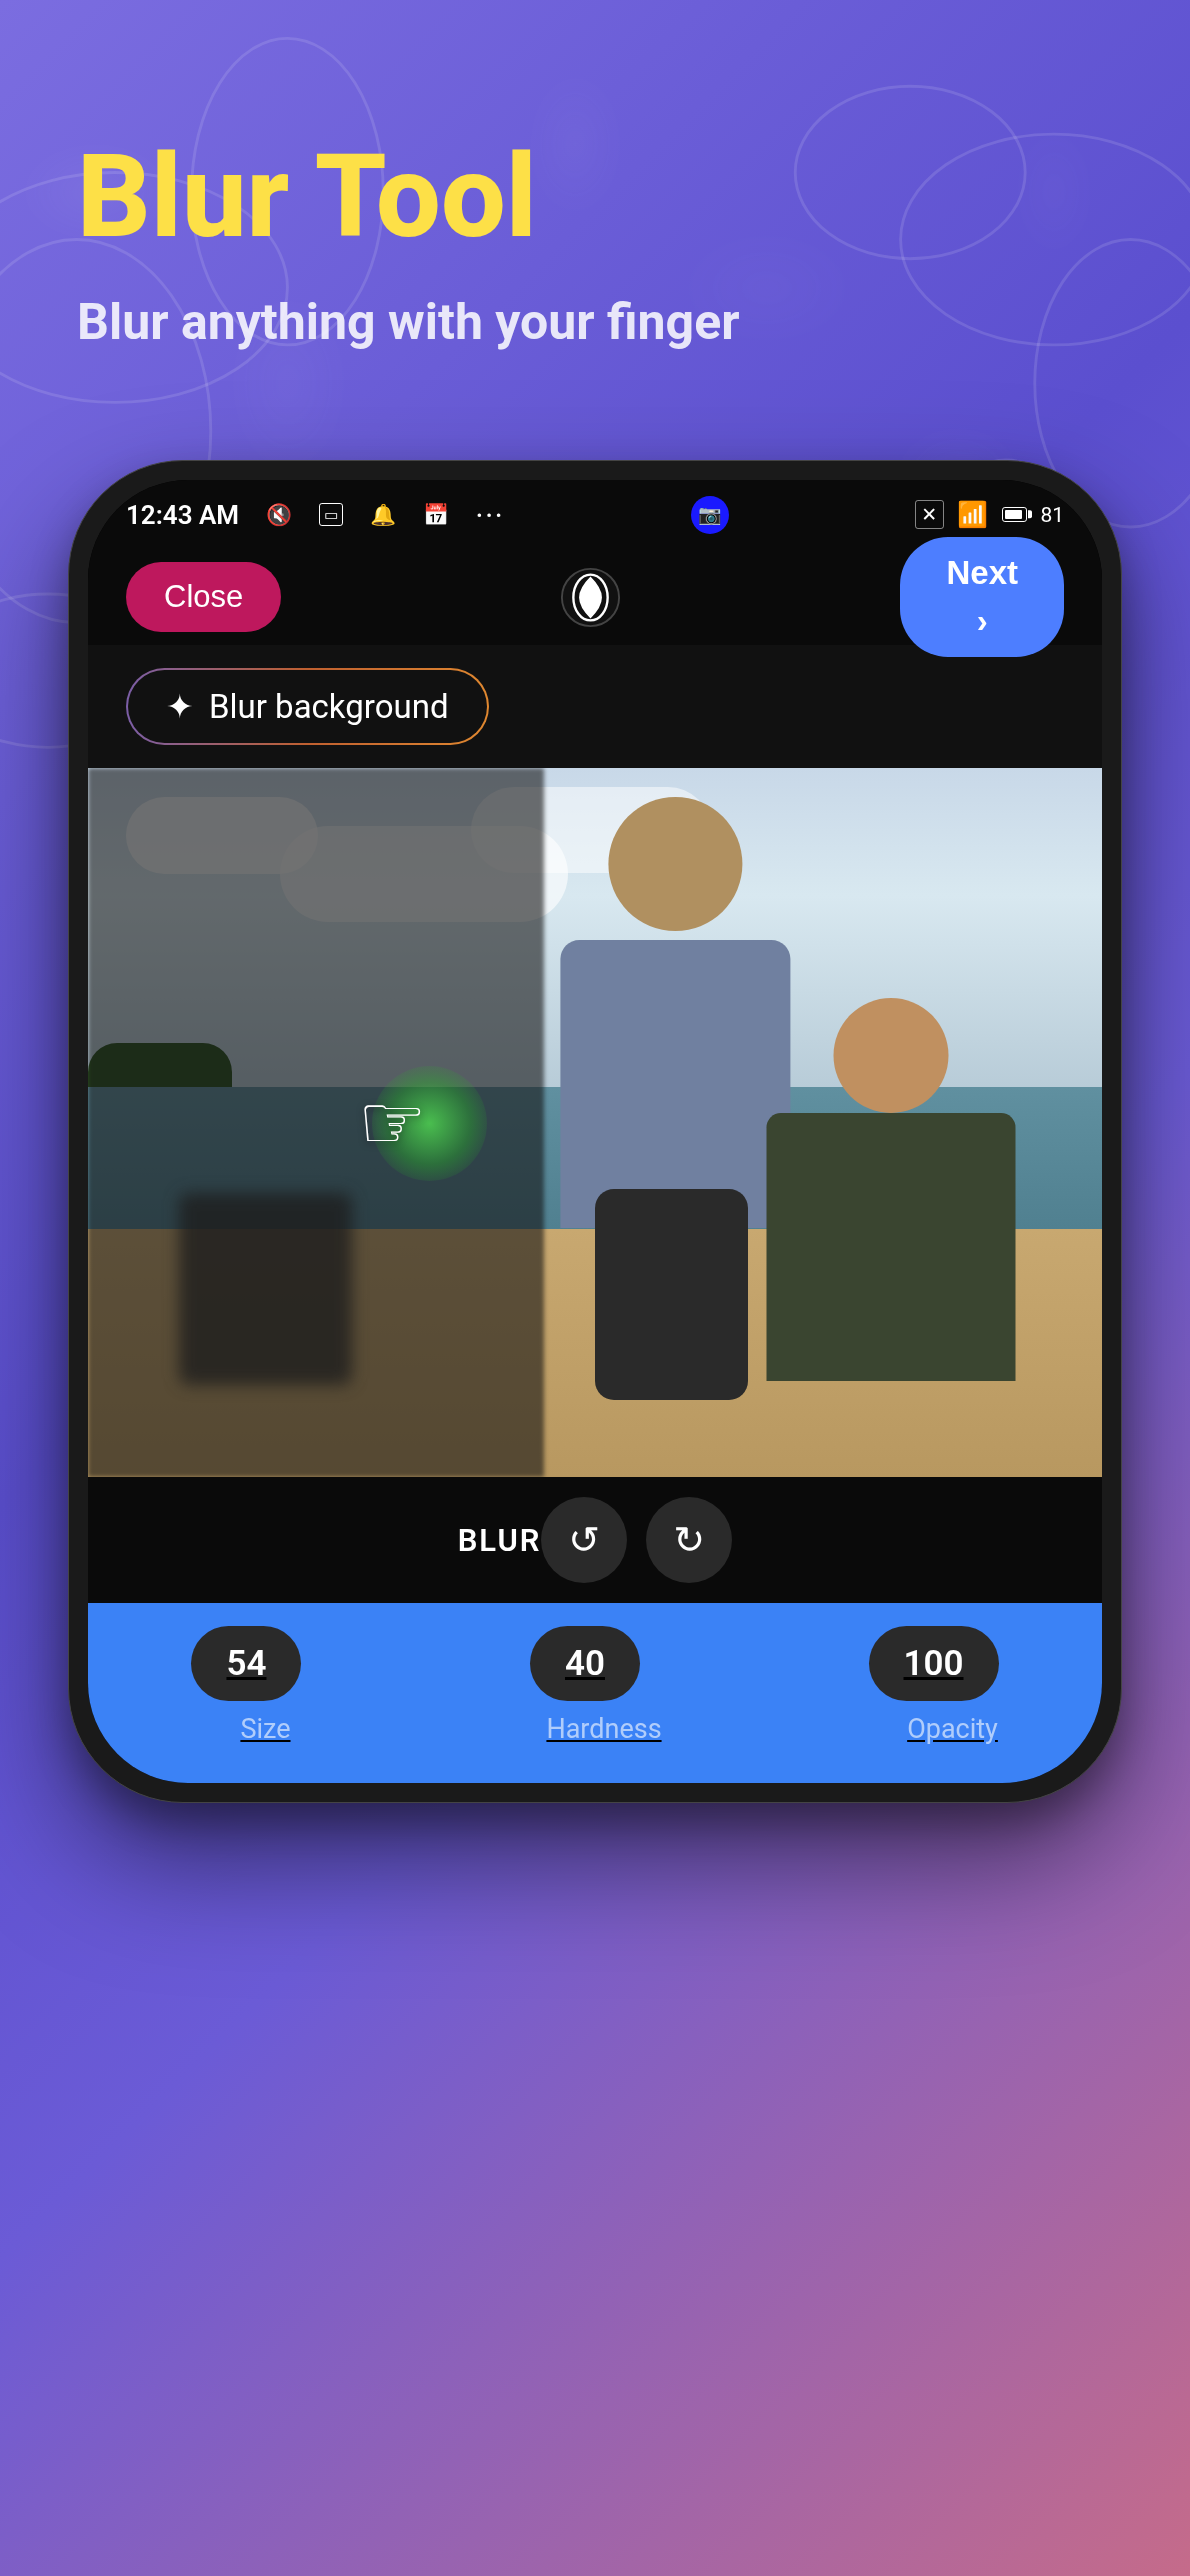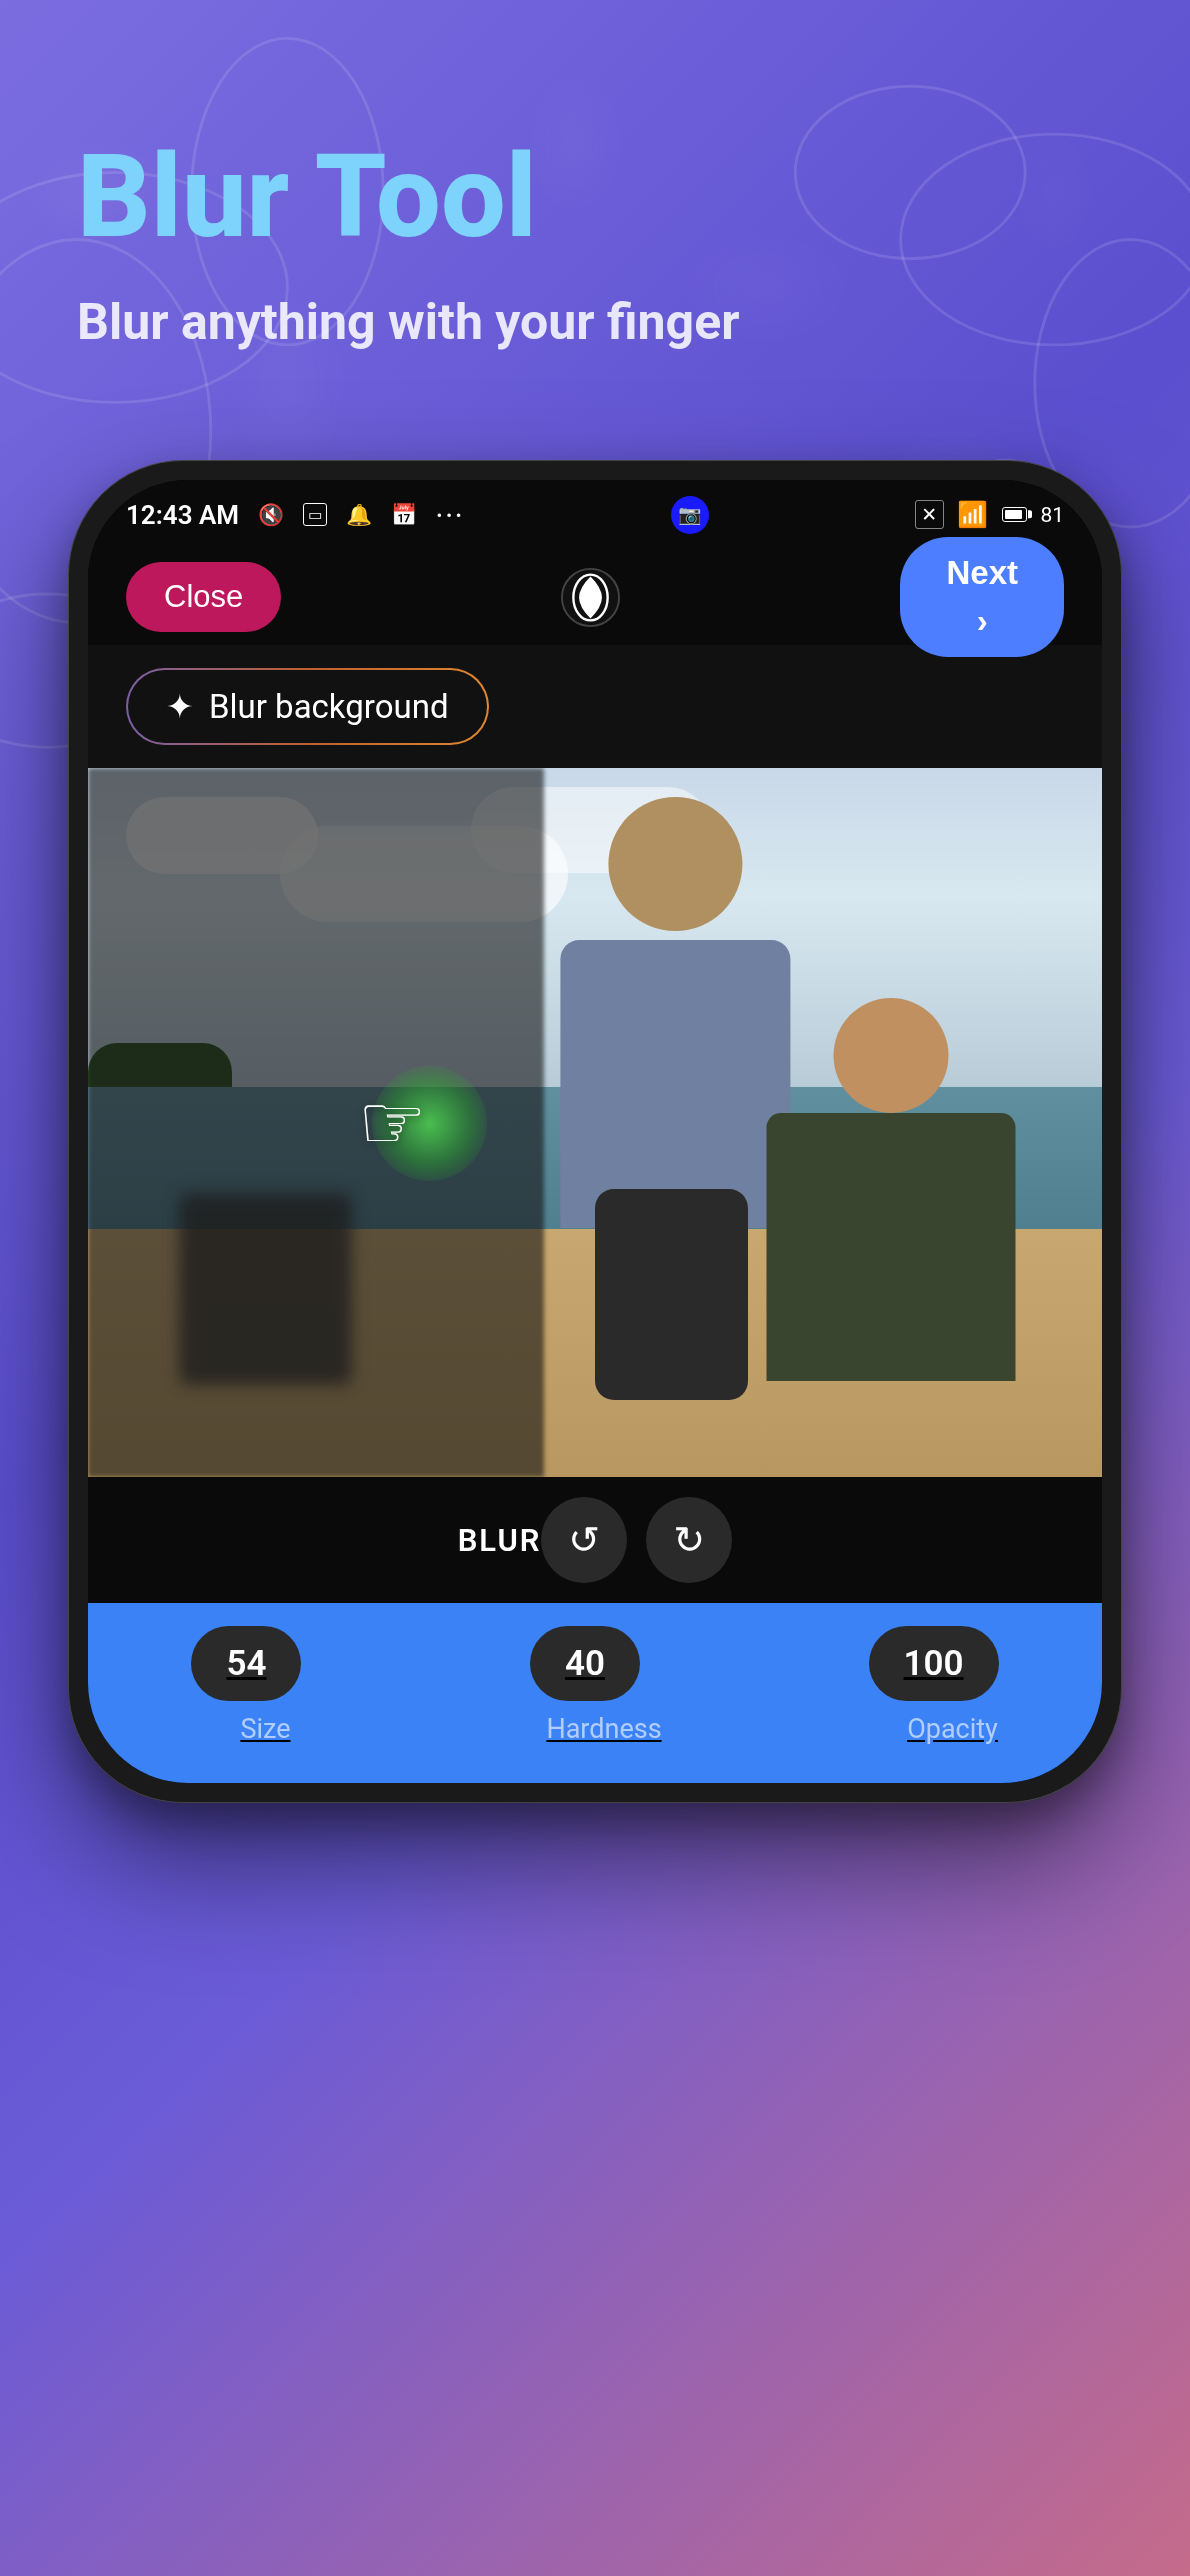--- a/index.html
+++ b/index.html
@@ -50,21 +50,21 @@
       height: 100%;
     }
 
     .header-text {
       padding: 134px 77px 0 77px;
     }
 
     .app-title {
       font-size: 115px;
       font-weight: 800;
-      color: #7dd3fc;
+      color: #fde047;
       line-height: 1.1;
       margin-bottom: 29px;
     }
 
     .app-subtitle {
       font-size: 50px;
       font-weight: 700;
       color: rgba(255,255,255,0.85);
       line-height: 1.3;
     }
@@ -101,21 +101,21 @@
       align-items: center;
       justify-content: space-between;
       padding: 0 38px;
       color: white;
       font-size: 25px;
     }
 
     .status-left {
       display: flex;
       align-items: center;
-      gap: 19px;
+      gap: 27px;
     }
 
     .status-time {
       font-weight: 600;
       font-size: 26px;
     }
 
     .status-right {
       display: flex;
       align-items: center;

